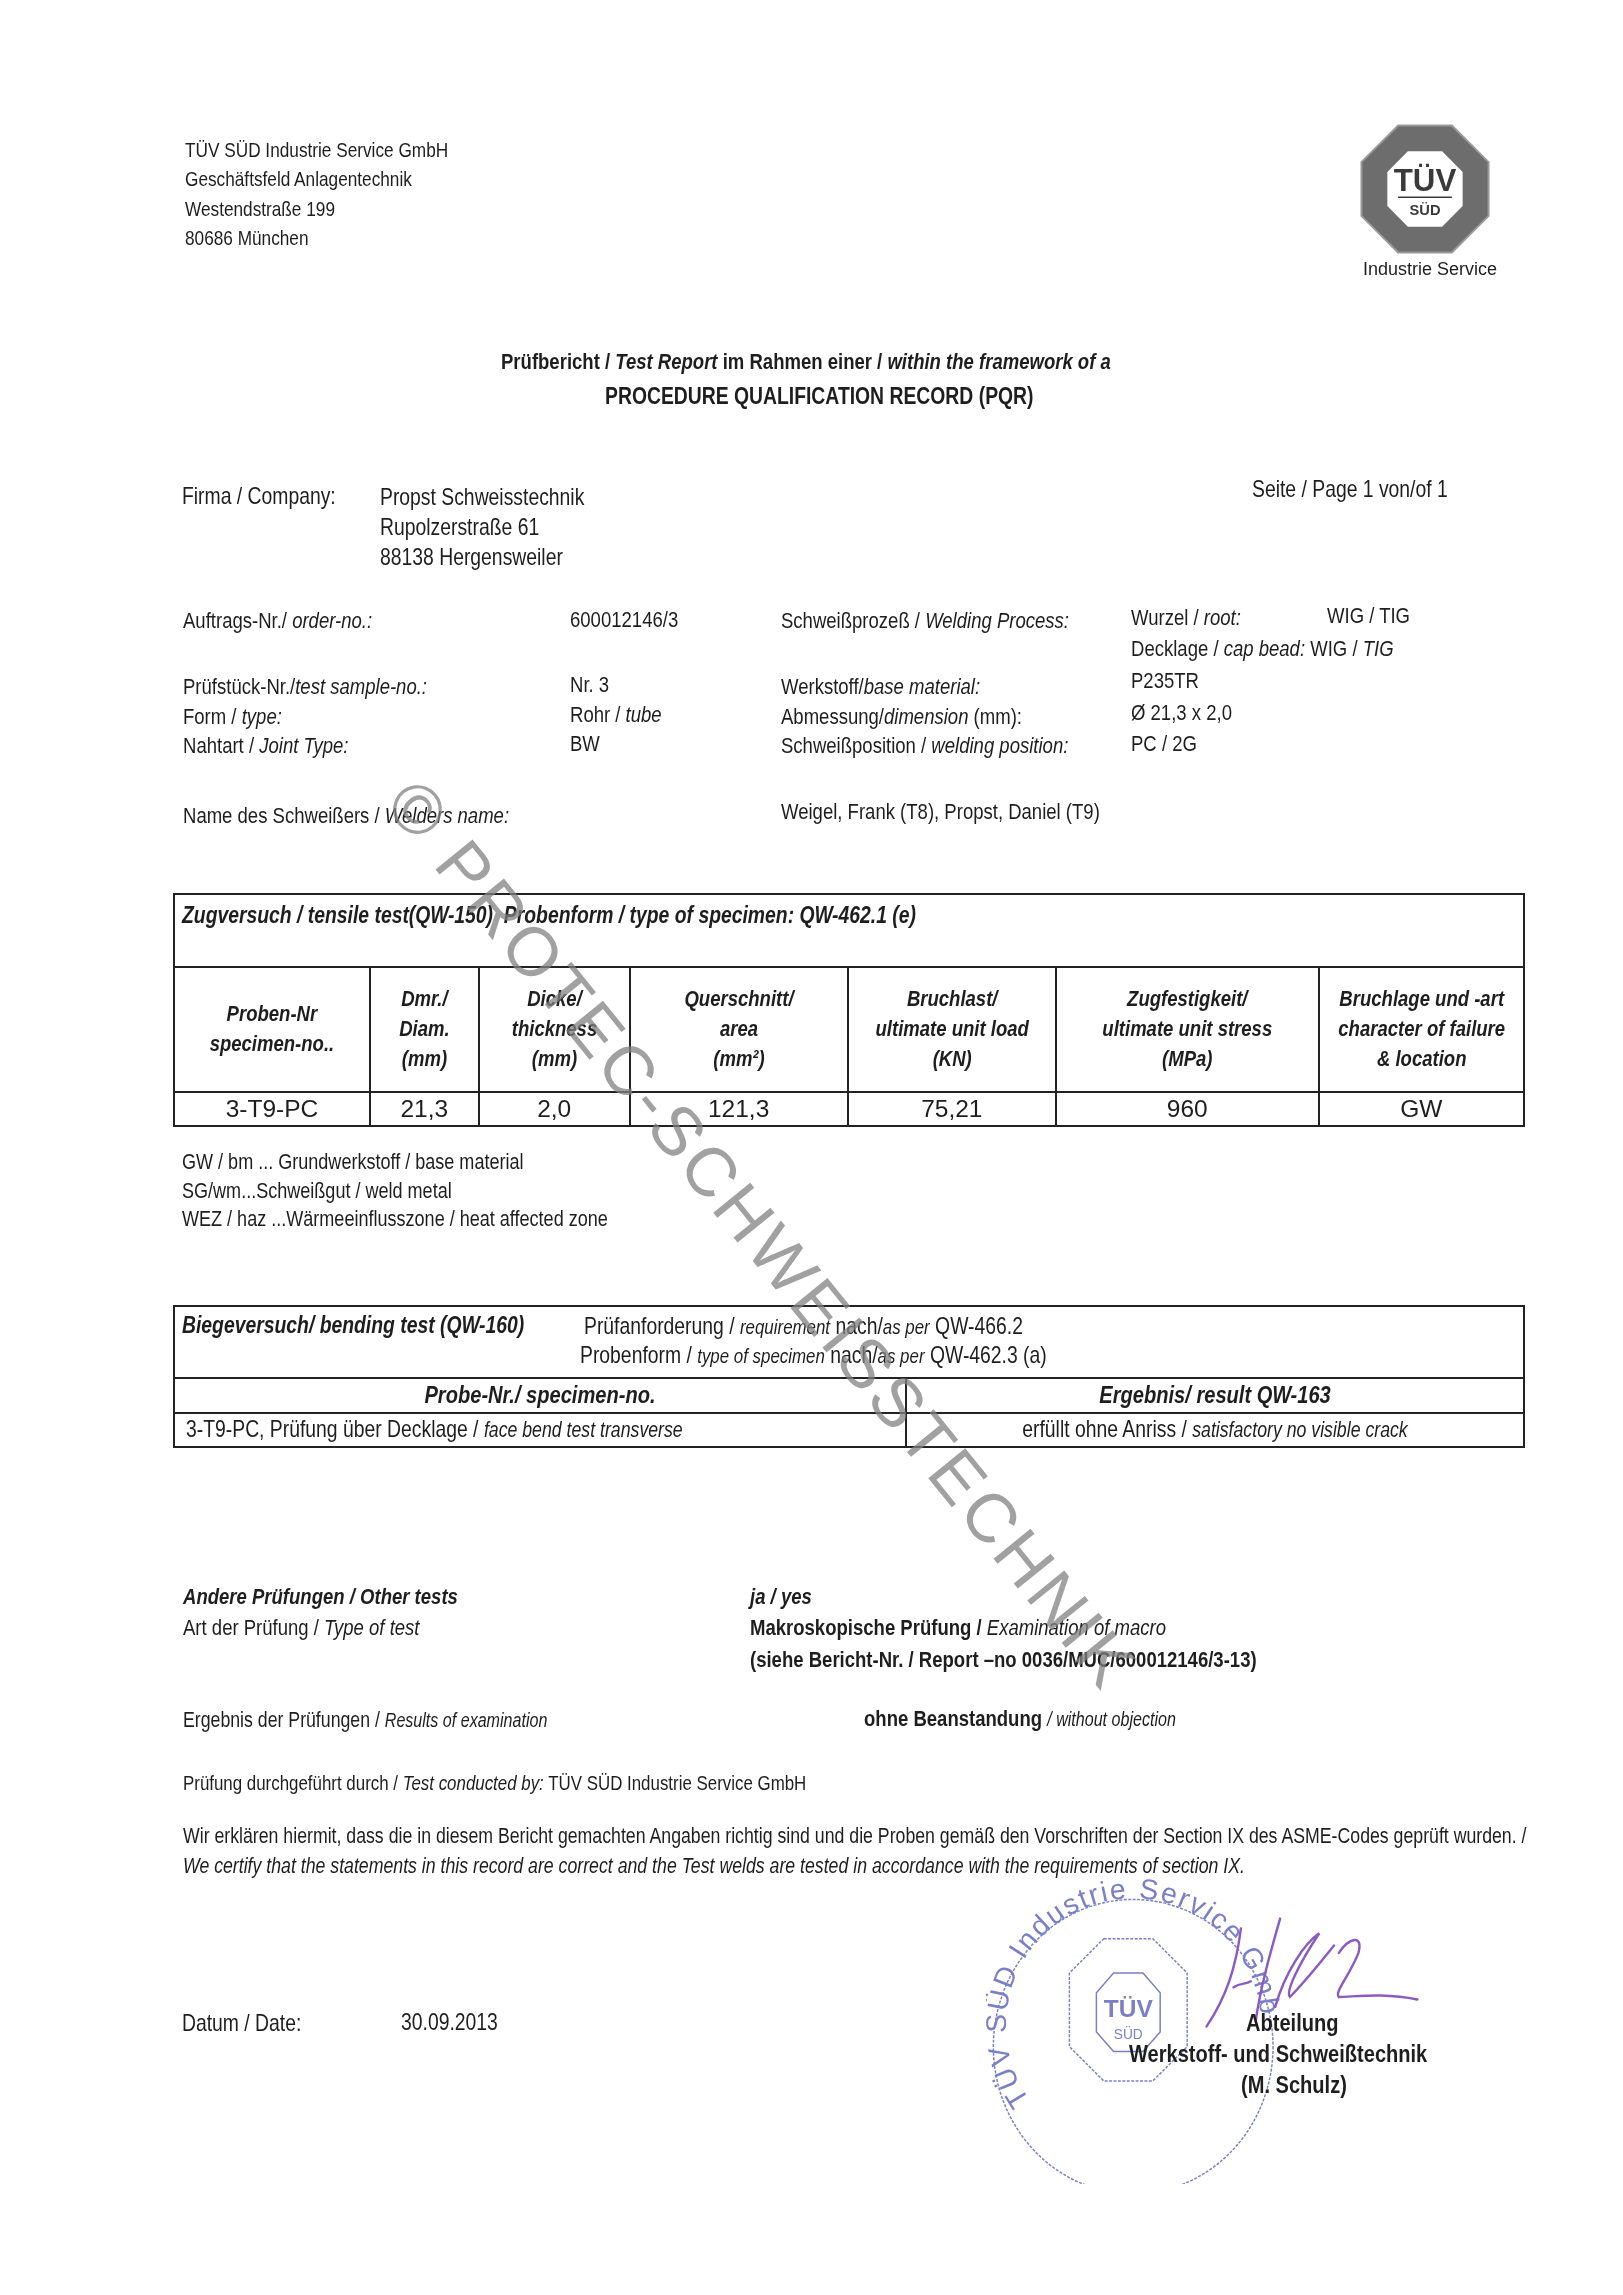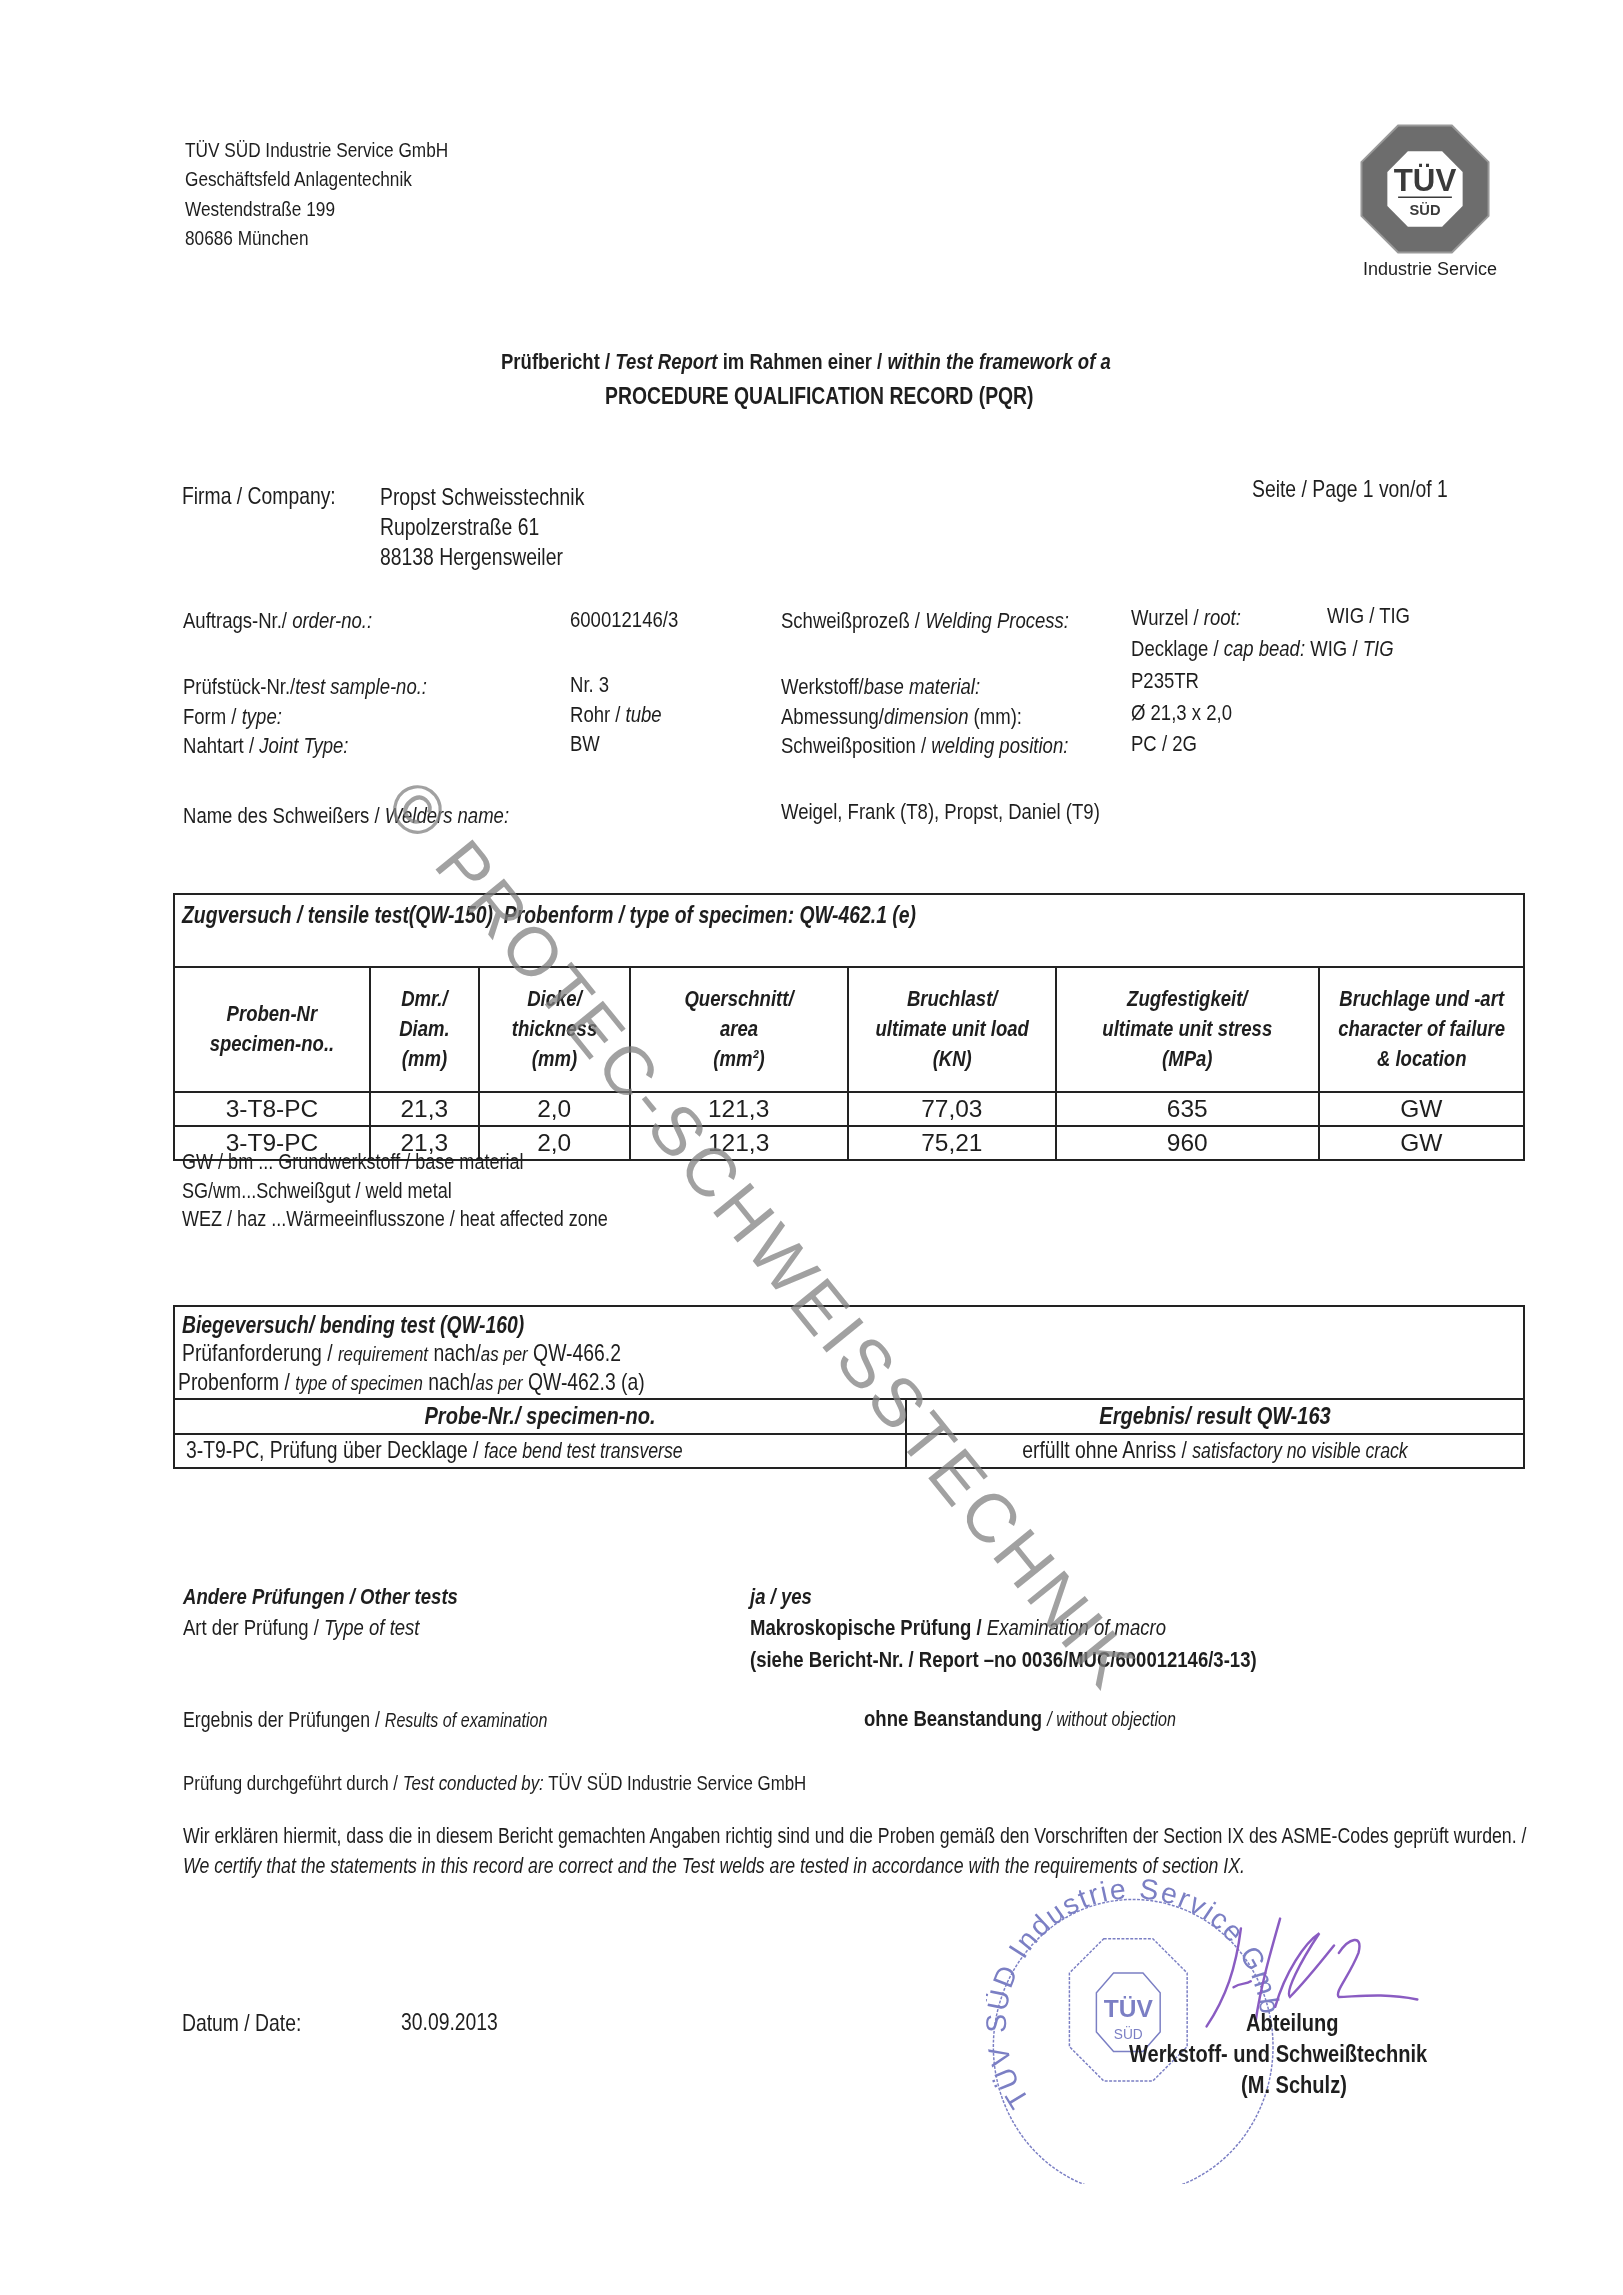--- a/index.html
+++ b/index.html
@@ -171,29 +171,20 @@
         </th>
     <th style="border-right:none">
           <div class="narrow-c">
             <div>Bruchlage und -art</div>
             <div>character of failure</div>
             <div>&amp; location</div>
           </div>
         </th>
   </tr>
   <tr>
-    <td class="v">3-T8-PC</td>
-    <td class="v">21,3</td>
-    <td class="v">2,0</td>
-    <td class="v">121,3</td>
-    <td class="v">77,03</td>
-    <td class="v">635</td>
-    <td class="v">GW</td>
-  </tr>
-  <tr>
     <td class="v">3-T9-PC</td>
     <td class="v">21,3</td>
     <td class="v">2,0</td>
     <td class="v">121,3</td>
     <td class="v">75,21</td>
     <td class="v">960</td>
     <td class="v">GW</td>
   </tr>
 </tbody>
   </table>
@@ -201,21 +192,21 @@
 <div id="legend" class="abs narrow">
   <div>GW / bm ... Grundwerkstoff / base material</div>
   <div>SG/wm...Schweißgut / weld metal</div>
   <div>WEZ / haz ...Wärmeeinflusszone / heat affected zone</div>
 </div>
 
 <table id="bend" class="tbl">
   <tbody>
       <tr class="req">
     <td colspan="2" style="vertical-align:top; padding:4.9px 6.9px 0 6.9px;">
-      <div style="display:flex;flex-direction:column;">
+      <div style="display:flex;">
         <div class="narrow" style="font-weight:bold; font-style:italic; font-size:23.6px; width:402px;">Biegeversuch/ bending test (QW-160)</div>
         <div style="line-height:28.5px;">
           <div class="narrow"><span>Prüfanforderung /</span> <i style="font-size:20.6px">requirement</i> <span>nach/</span><i style="font-size:20.6px">as per</i> <span>QW-466.2</span></div>
           <div class="narrow" style="margin-left:-3.9px"><span>Probenform /</span> <i style="font-size:20.6px">type of specimen</i> <span>nach/</span><i style="font-size:20.6px">as per</i> <span>QW-462.3 (a)</span></div>
         </div>
       </div>
     </td>
   </tr>
   <tr class="hdr">
     <td style="width:730px">

